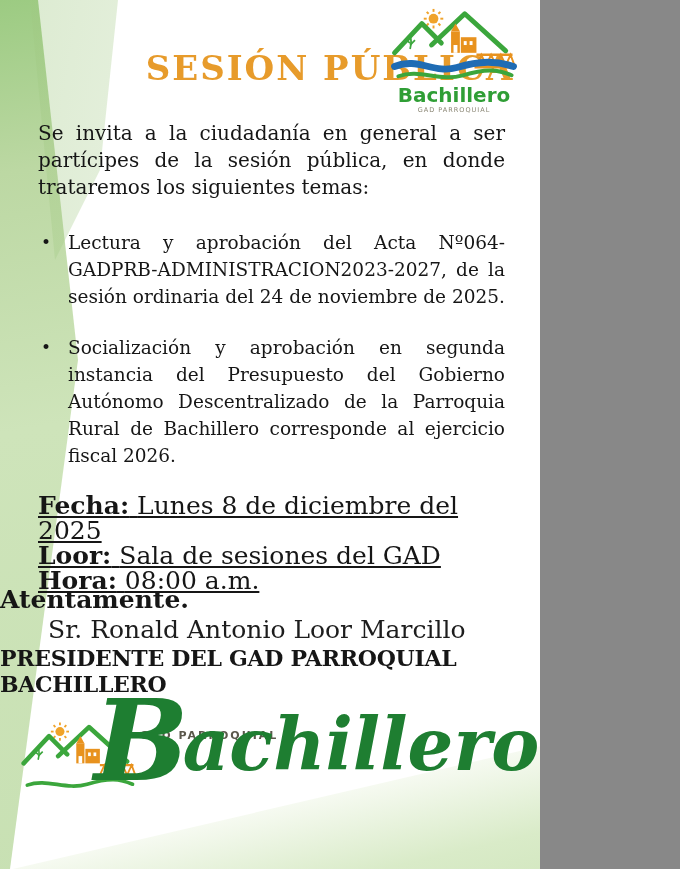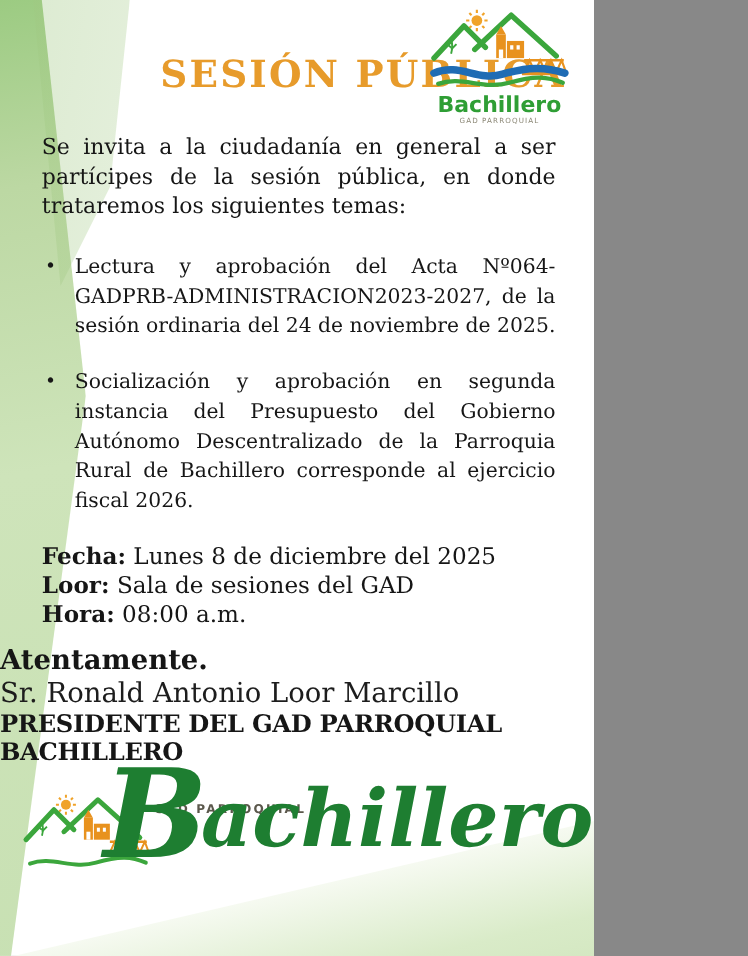--- a/index.html
+++ b/index.html
@@ -21,26 +21,26 @@
   .tlogo{position:absolute;right:14px;top:6px;width:144px;z-index:2;text-align:center;line-height:1;}
   .tlogo-name{font-family:"DejaVu Sans",sans-serif;font-weight:bold;font-size:20px;color:#2F9E35;margin-top:-4px;}
   .tlogo-sub{font-family:"DejaVu Sans",sans-serif;font-size:6.5px;color:#8a8674;letter-spacing:1px;margin-top:2px;}
   
   .content{position:absolute;left:38px;right:35px;top:120px;z-index:1;}
   .intro{margin:0;text-align:justify;font-size:20px;line-height:27px;}
   .topics{margin:28px 0 0;padding:0;list-style:none;}
   .topics li{position:relative;padding-left:30px;margin-bottom:24px;
     text-align:justify;font-size:18.5px;line-height:27px;}
   .topics li::before{content:"•";position:absolute;left:3px;top:0;font-size:17px;}
-  .details{margin-top:14px;font-size:21px;line-height:25px;}
+  .details{margin-top:14px;font-size:25px;line-height:25px;text-decoration:underline;}
   .details b{font-weight:bold;}
   
   .closing{position:absolute;left:0;right:0;top:585px;z-index:1;text-align:left;}
   .salutation{font-size:25px;font-weight:bold;line-height:30px;margin:0;}
-  .signer{font-size:25px;line-height:30px;margin:0;color:#1d1d1d;}
+  .signer{font-size:25px;line-height:30px;margin:0;color:#1d1d1d;padding-left:48px;}
   .role{font-size:22px;font-weight:bold;line-height:26px;margin:0;letter-spacing:-0.3px;}
   
   .blogo{position:absolute;left:20px;top:693px;width:330px;height:135px;z-index:2;}
   .blogo-icon{position:absolute;left:0;top:14px;}
   .blogo-word{position:absolute;left:74px;top:-8px;color:#1E7E31;
     font-style:italic;font-weight:bold;white-space:nowrap;}
   .blogo-B{font-size:112px;line-height:1;}
   .blogo-rest{font-size:72px;line-height:1;position:relative;left:-6px;top:-10px;}
   .blogo-sub{position:absolute;left:120px;top:36px;font-family:"DejaVu Sans",sans-serif;
     font-size:11px;font-weight:bold;color:#5b584c;letter-spacing:2px;}

